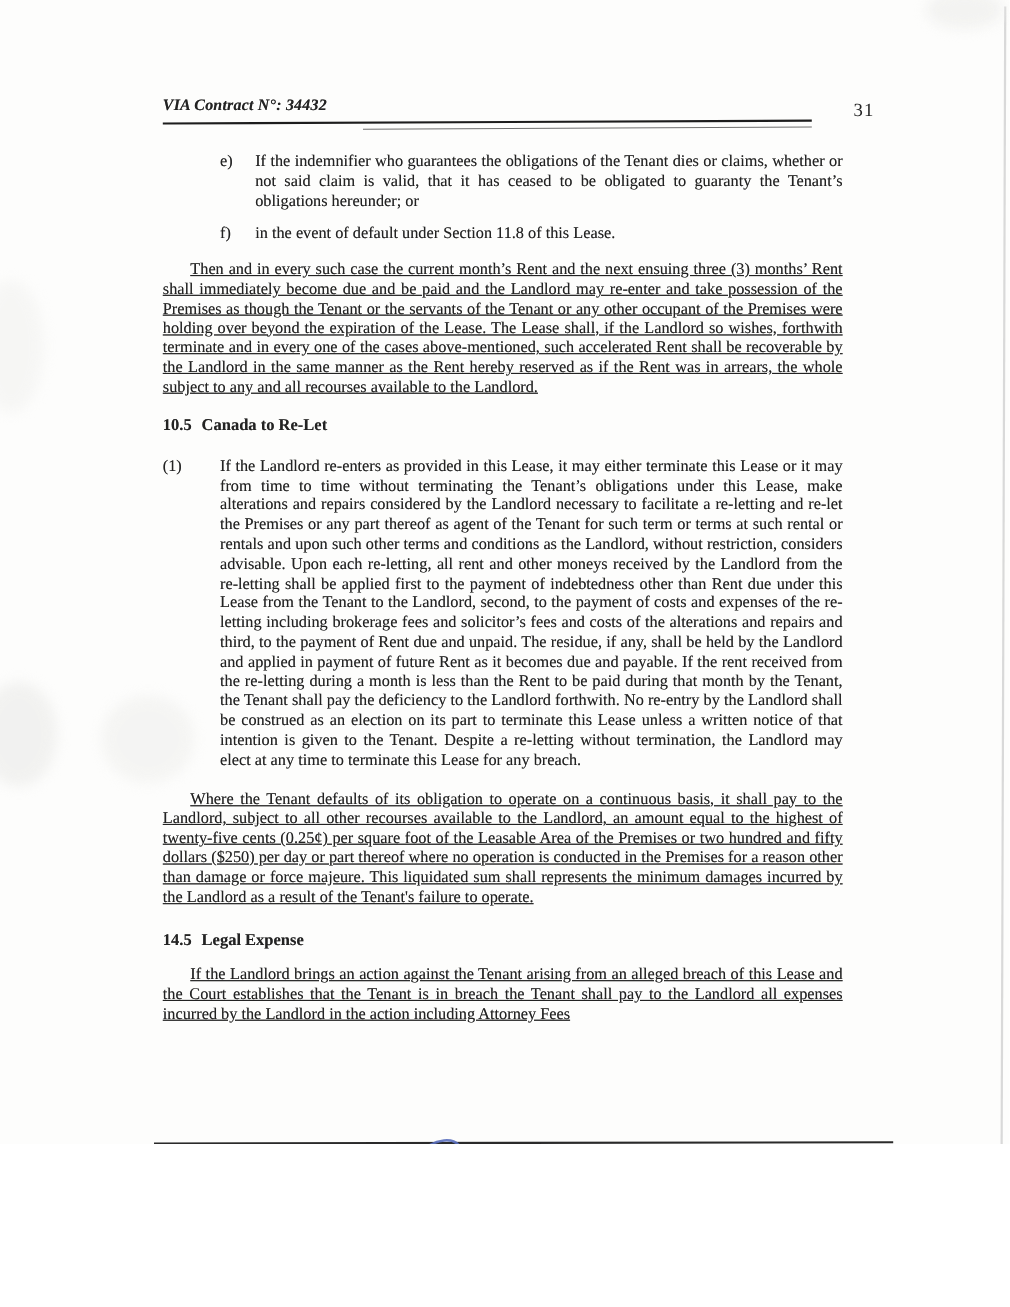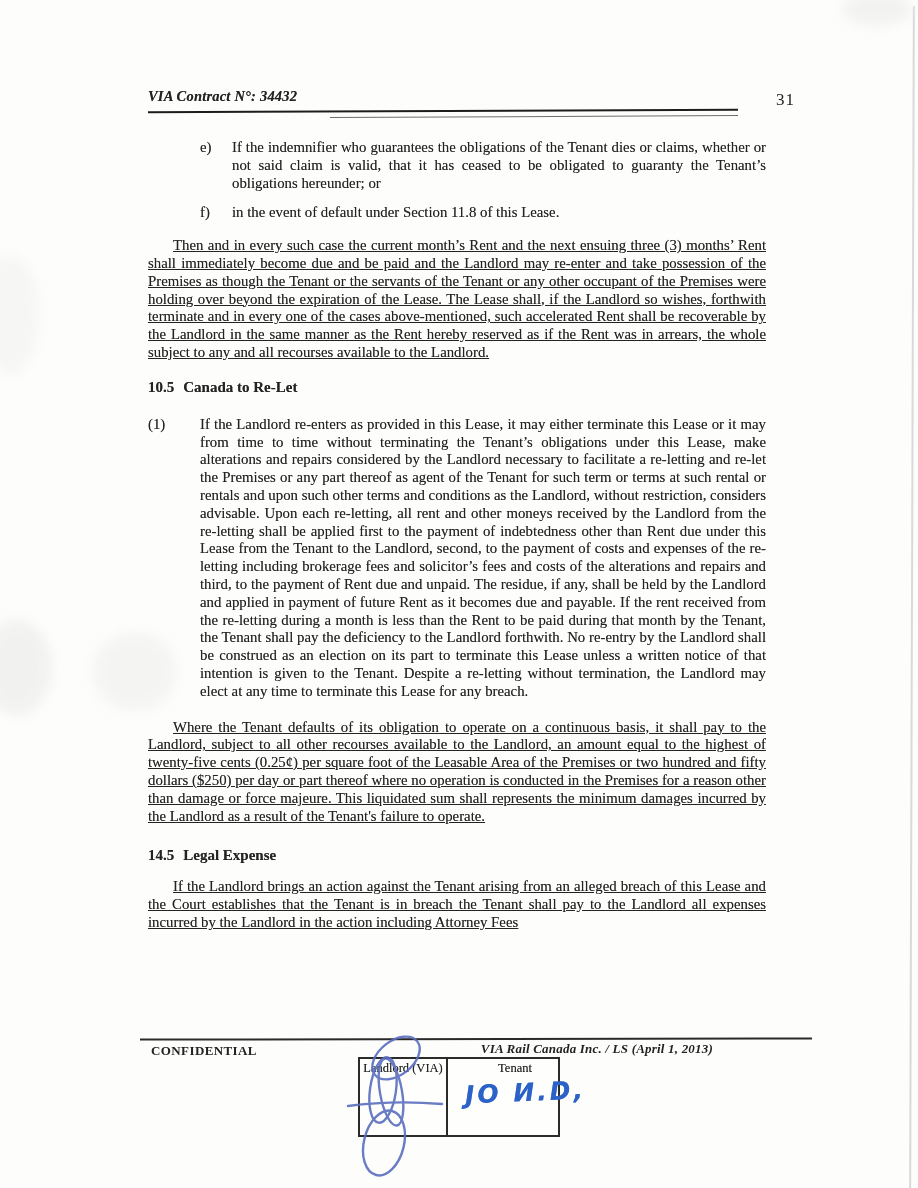--- a/index.html
+++ b/index.html
@@ -1,18 +1,18 @@
 <!DOCTYPE html>
 <html><head>
 <meta charset="utf-8">
 <style>
   html,body{margin:0;padding:0;background:#ffffff;}
   .page{
     position:relative;
-    width:918px;height:1188px;
+    width:918px;height:1040px;
     background:#fdfdfc;
     overflow:hidden;
     font-family:"Liberation Serif", serif;
     color:#232323;
   }
   
   .scan-edge{
     position:absolute;top:6px;right:5px;width:2px;height:1182px;
     background:#c6c6c6;opacity:.65;transform:rotate(.18deg);
   }

